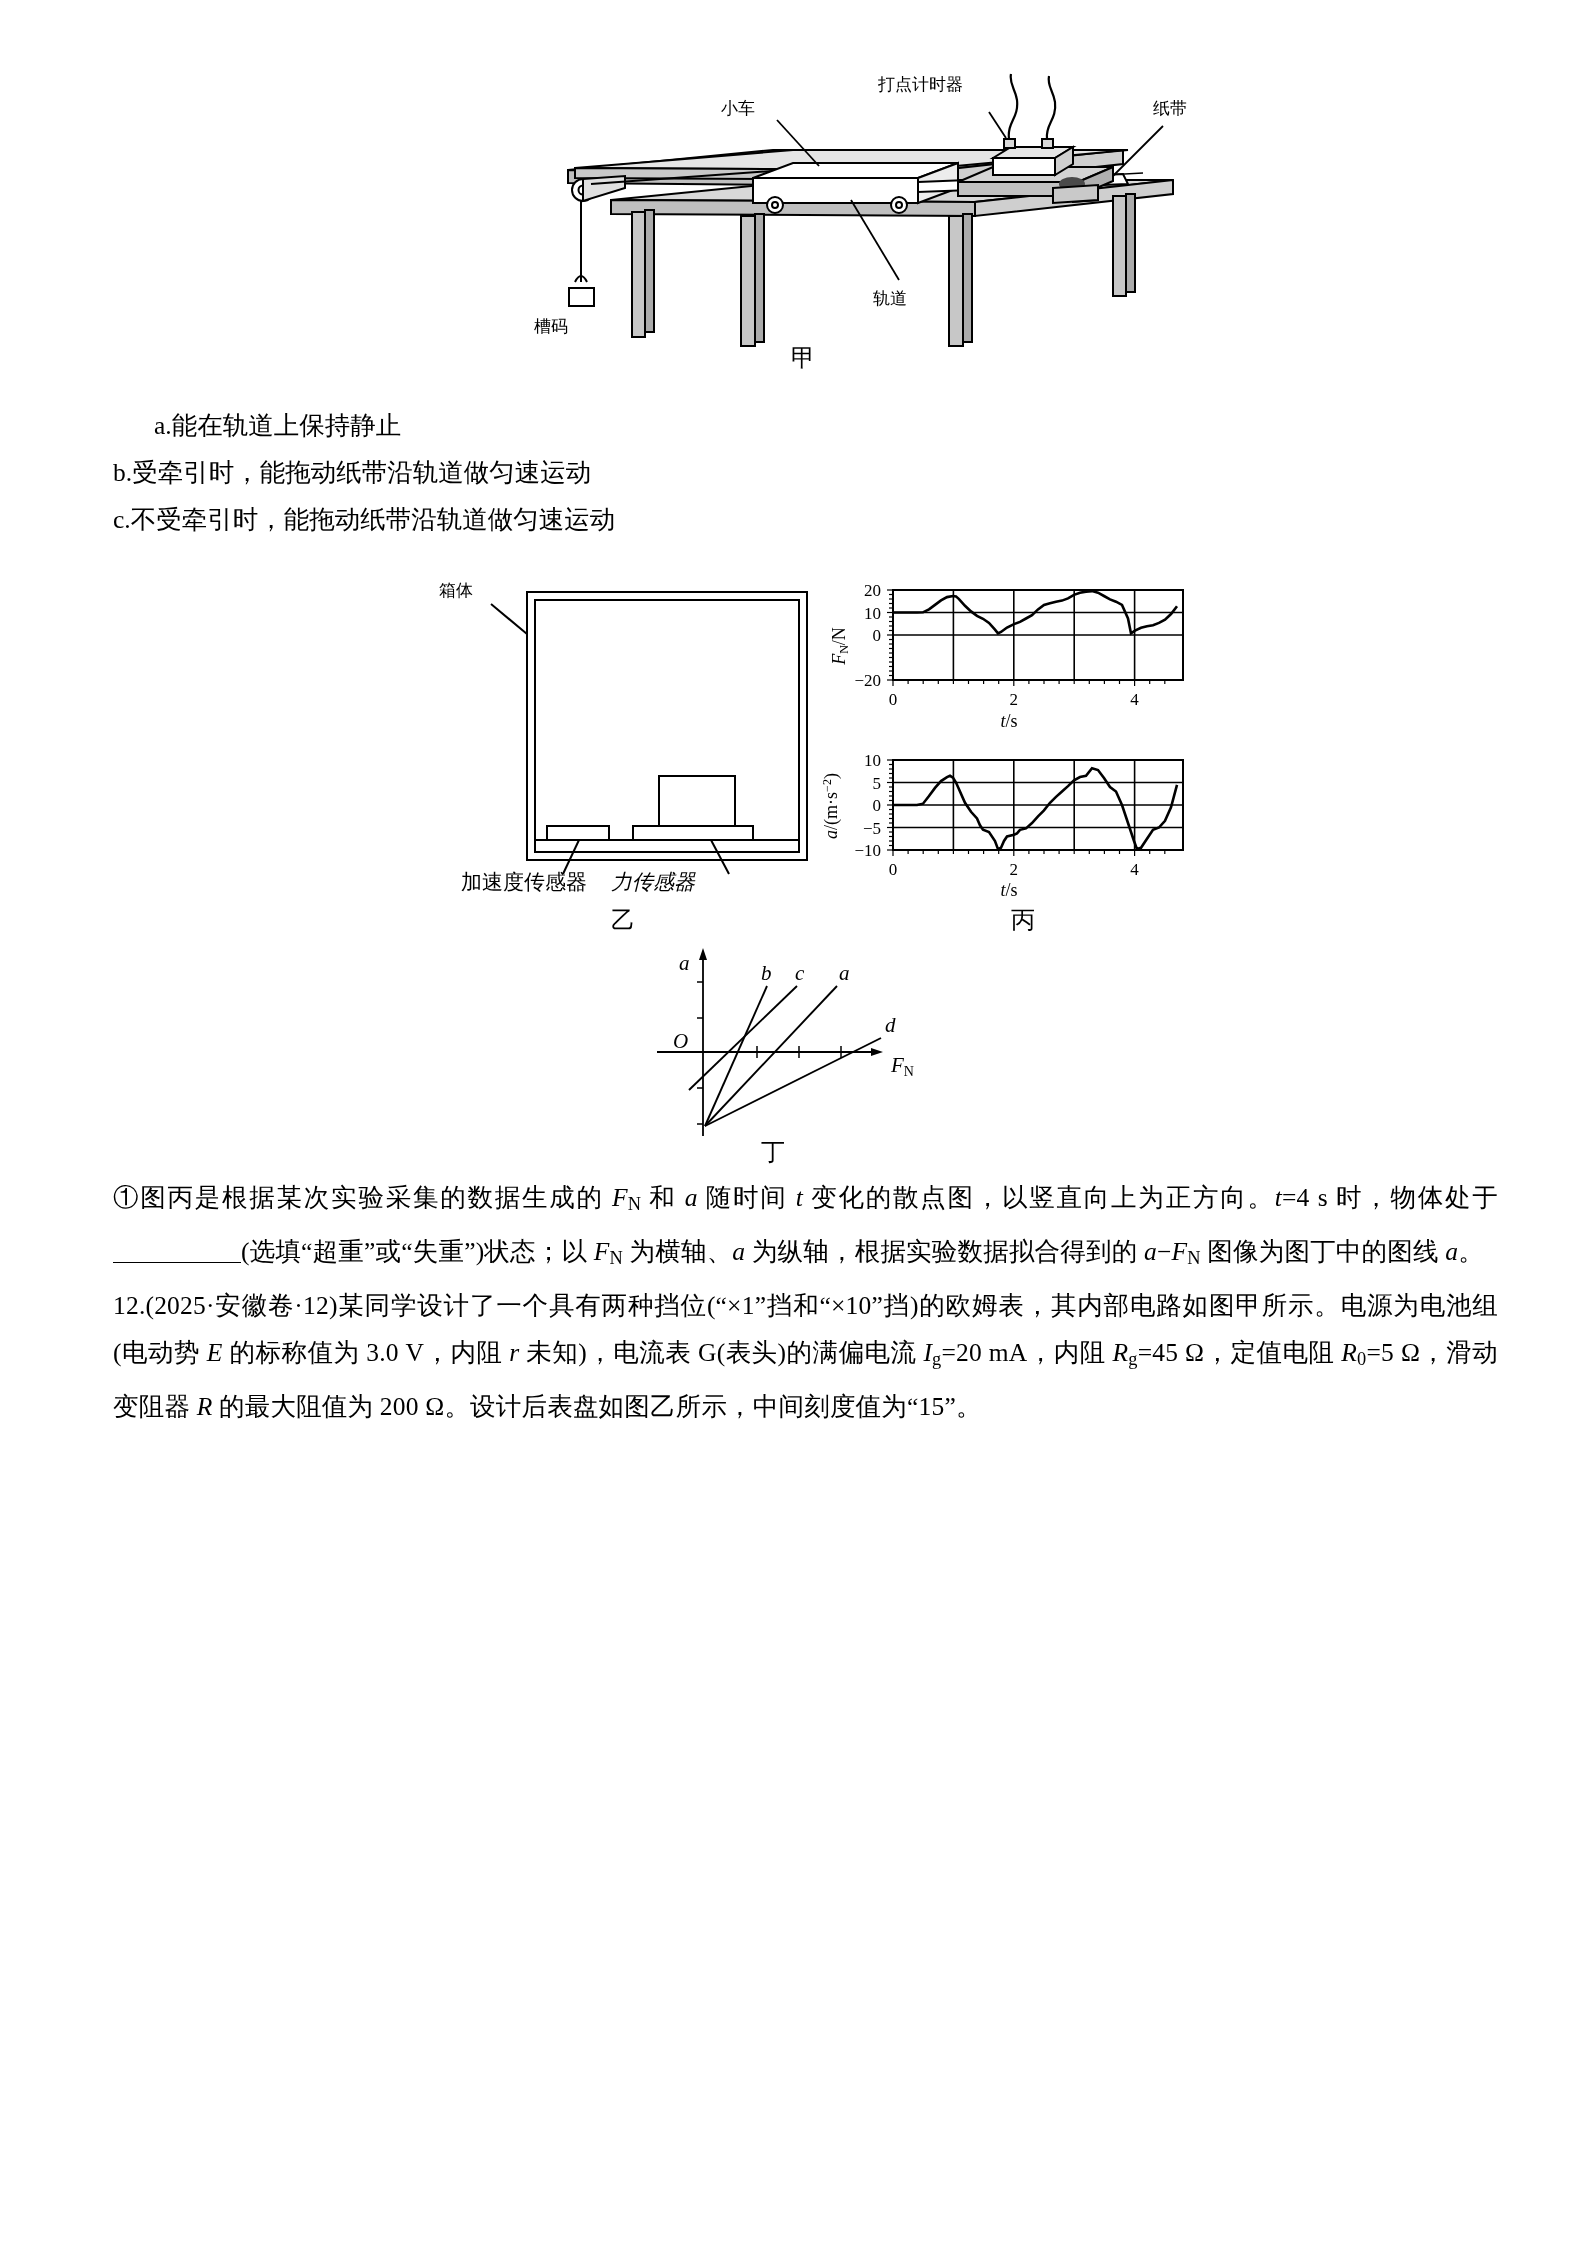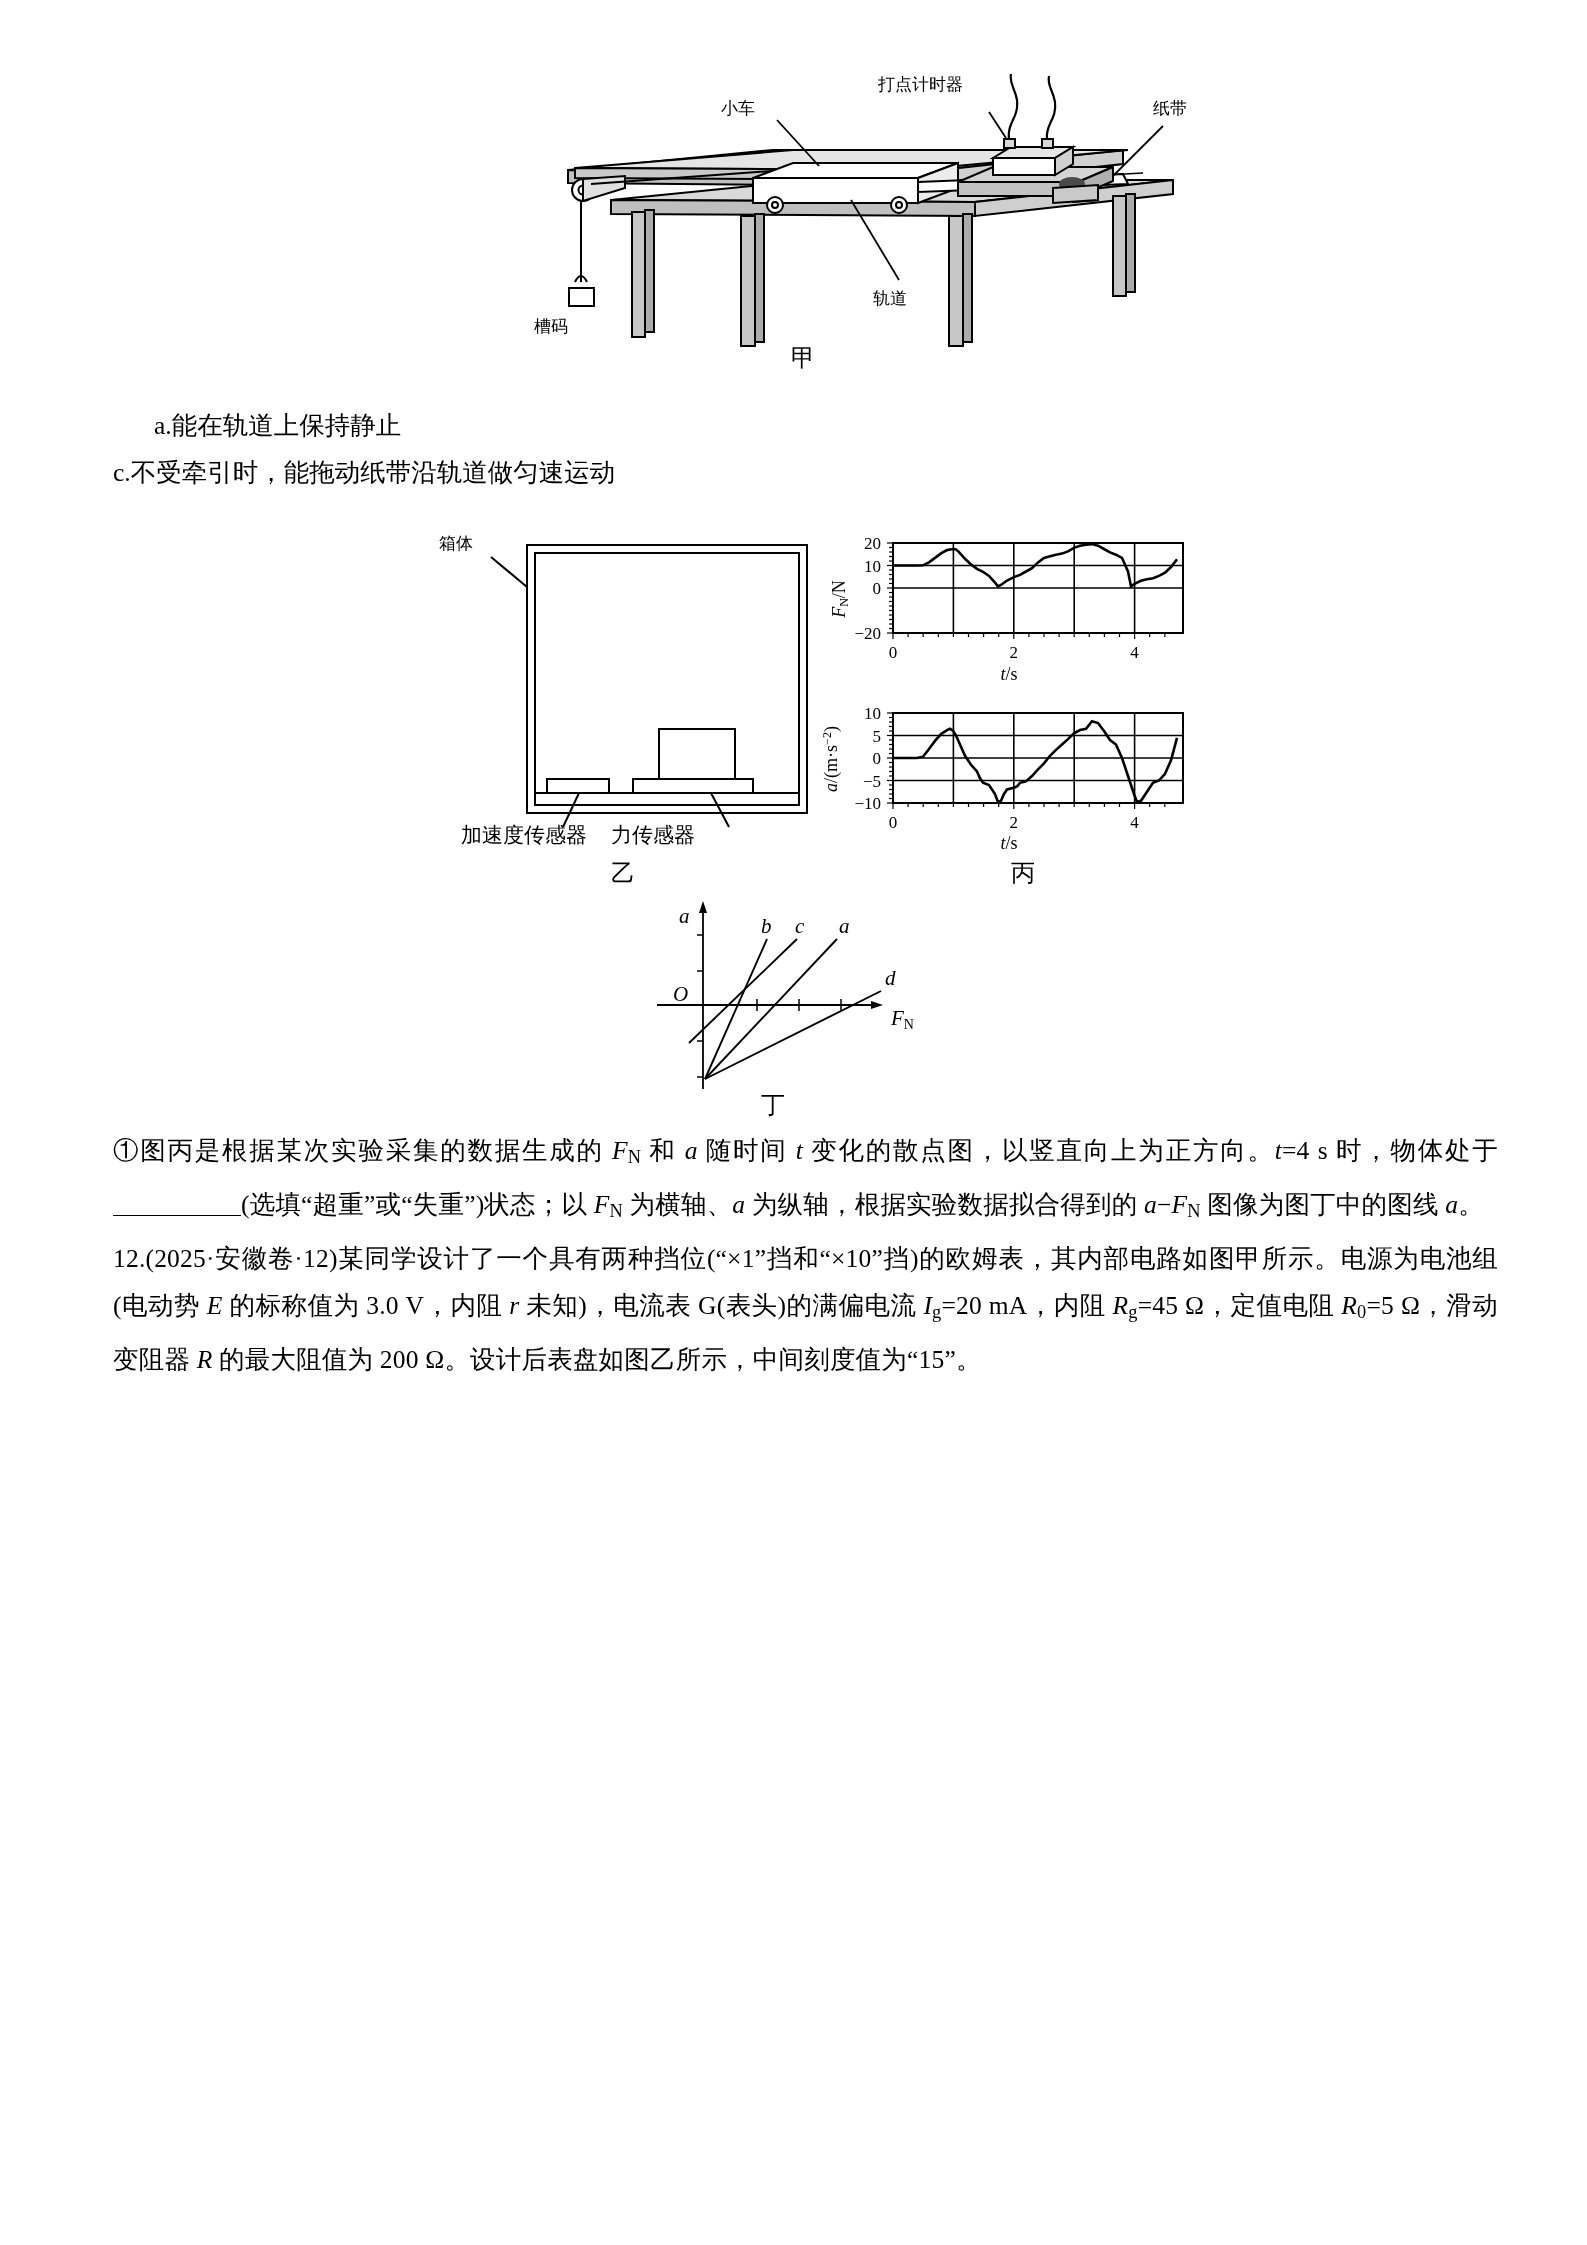--- a/index.html
+++ b/index.html
@@ -150,20 +150,21 @@
 
       <div class="lbl" style="left:765px; top:76px;">打点计时器</div>
       <div class="lbl" style="left:608px; top:100px;">小车</div>
       <div class="lbl" style="left:1040px; top:100px;">纸带</div>
       <div class="lbl" style="left:421px; top:318px;">槽码</div>
       <div class="lbl" style="left:760px; top:290px;">轨道</div>
       <div class="fig-caption" style="position:absolute; left:660px; top:342px; width:60px;">甲</div>
     </div>
 
     <p class="opt" style="margin-top:12px;margin-left:41px;">a.能在轨道上保持静止</p>
+    <p class="opt">b.受牵引时，能拖动纸带沿轨道做匀速运动</p>
     <p class="opt">c.不受牵引时，能拖动纸带沿轨道做匀速运动</p>
 
 
     <div class="figwrap" style="height:360px; margin-top:31px;">
 
       <svg width="420" height="300" viewBox="0 0 420 300" style="position:absolute; left:330px; top:8px;">
         <g stroke="#000" stroke-width="2" fill="none">
 
           <rect x="84" y="10" width="280" height="268" fill="#ffffff"></rect>
           <rect x="92" y="18" width="264" height="252" fill="#ffffff"></rect>
@@ -177,21 +178,21 @@
           <rect x="216" y="194" width="76" height="50" fill="#ffffff"></rect>
 
           <line x1="84" y1="52" x2="48" y2="22"></line>
           <line x1="136" y1="258" x2="120" y2="292"></line>
           <line x1="268" y1="258" x2="286" y2="292"></line>
         </g>
       </svg>
 
       <div class="lbl" style="left:326px; top:8px;">箱体</div>
       <div class="lbl lbl-sm" style="left:348px; top:298px;">加速度传感器</div>
-      <div class="lbl lbl-sm" style="left:498px; top:298px;">力传感器</div>
+      <div class="lbl lbl-sm" style="left:498px; top:298px;font-style:italic;">力传感器</div>
       <div class="fig-caption" style="position:absolute; left:480px; top:330px; width:60px;">乙</div>
 
       <svg width="460" height="340" viewBox="0 0 460 340" style="position:absolute; left:690px; top:0px;">
 
         <g>
 
           <rect x="90" y="16" width="290" height="90" fill="none" stroke="#000" stroke-width="2"></rect>
 
           <line x1="90" y1="38.5" x2="380" y2="38.5" stroke="#000" stroke-width="1.6"></line>
           <line x1="90" y1="61" x2="380" y2="61" stroke="#000" stroke-width="1.6"></line>

